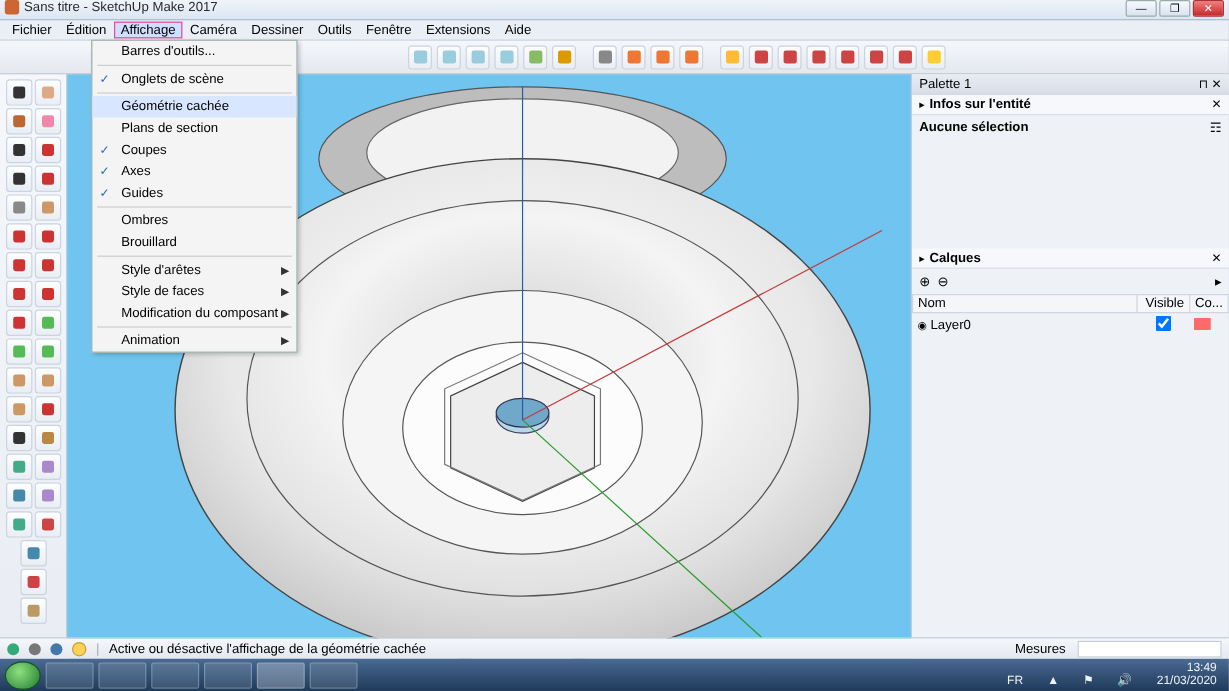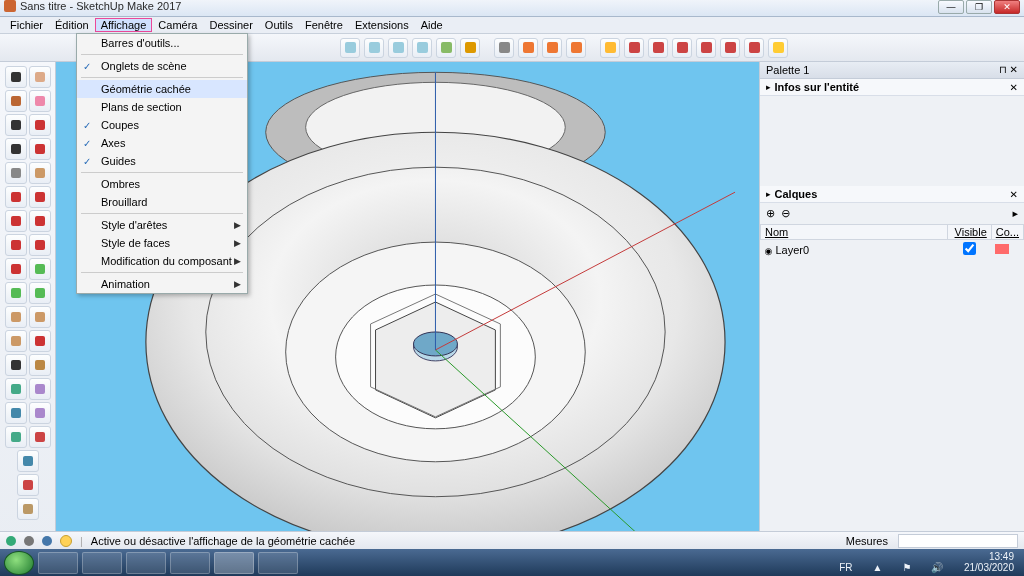--- a/index.html
+++ b/index.html
@@ -41,21 +41,21 @@
 .viewport { flex:1; background:#6fc5ef; position:relative; overflow:hidden; border-right:1px solid #c4ccd8;}
 .viewport svg { position:absolute; width:100%; height:100%;}
 
 
 .right-panel { width:264px; background:#eef1f5; display:flex; flex-direction:column; font-size:11px;}
 .panel-head { background:linear-gradient(#e8edf4,#d8dee8); border-bottom:1px solid #c4ccd8; padding:2px 6px; display:flex; align-items:flex-start; justify-content:space-between;}
 .panel-sub { background:#f6f8fb; border-bottom:1px solid #d8dee8; padding:2px 6px; display:flex; align-items:center; gap:4px;}
 .panel-body { padding:4px 6px; }
 .panel-spacer { flex:1;}
 .layers-tbl { width:100%; font-size:11px; border-collapse:collapse;}
-.layers-tbl th { text-align:left; font-weight:normal; border:1px solid #d0d6e0; padding:1px 4px; background:#f4f6fa;text-decoration:underline;}
+.layers-tbl th { text-align:left; font-weight:normal; border:1px solid #d0d6e0; padding:1px 4px; background:#f4f6fa;}
 .layers-tbl td { padding:2px 4px;}
 .color-swatch { width:14px; height:10px; background:#ff6b6b; display:inline-block;}
 .status { position:absolute; bottom:27px; left:0; right:0; height:18px; background:linear-gradient(#f5f7fb,#e4e8ef); border-top:1px solid #c4ccd8; display:flex; align-items:center; font-size:11px; padding:0 6px; gap:8px;}
 .status .icon-bulb { width:12px; height:12px; background:#ffd257; border-radius:50%; border:1px solid #c8a030;}
 .status .sep { color:#aaa;}
 .status .right { margin-left:auto; display:flex; gap:10px; align-items:center;}
 .status input { width:120px; height:14px; font-size:11px; border:1px solid #c4ccd8; padding:0 3px;}
 
 
 .taskbar { position:absolute; bottom:0; left:0; right:0; height:27px; background:linear-gradient(#4a6a92,#1f3a5a); display:flex; align-items:center; padding:0 4px; gap:4px;}
@@ -389,20 +389,24 @@
 
   <div class="right-panel">
     <div class="panel-head">
       <span>Palette 1</span>
       <span style="font-size:10px;">⊓ ✕</span>
     </div>
     <div class="panel-sub">
       <span style="font-size:9px;">▸</span>
       <b>Infos sur l'entité</b>
       <span style="margin-left:auto; font-size:10px;">✕</span>
+    </div>
+    <div class="panel-body" style="display:flex; justify-content:space-between;">
+      <b>Aucune sélection</b>
+      <span style="font-size:11px;">☶</span>
     </div>
     <div style="height:90px;"></div>
     <div class="panel-sub">
       <span style="font-size:9px;">▸</span>
       <b>Calques</b>
       <span style="margin-left:auto; font-size:10px;">✕</span>
     </div>
     <div class="panel-body" style="display:flex; gap:6px; align-items:center;">
       <span>⊕</span>
       <span>⊖</span>

